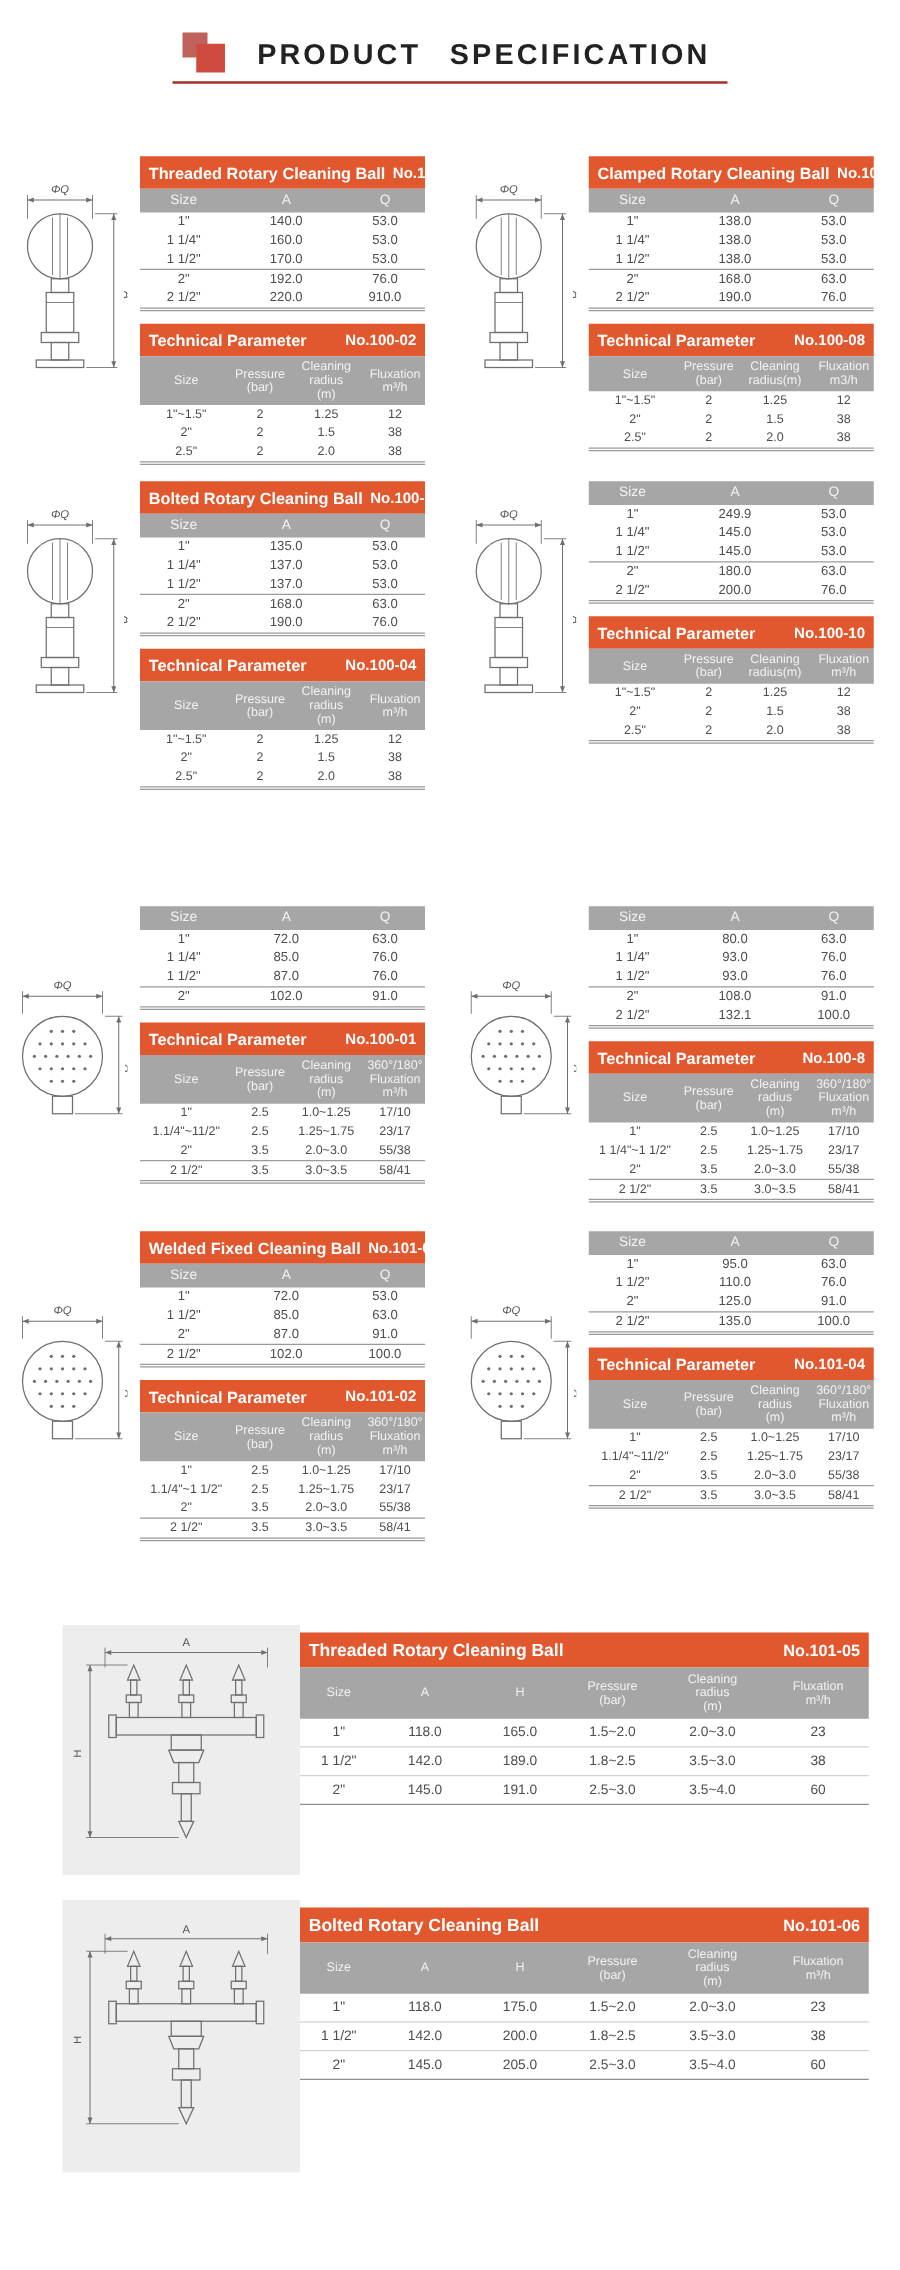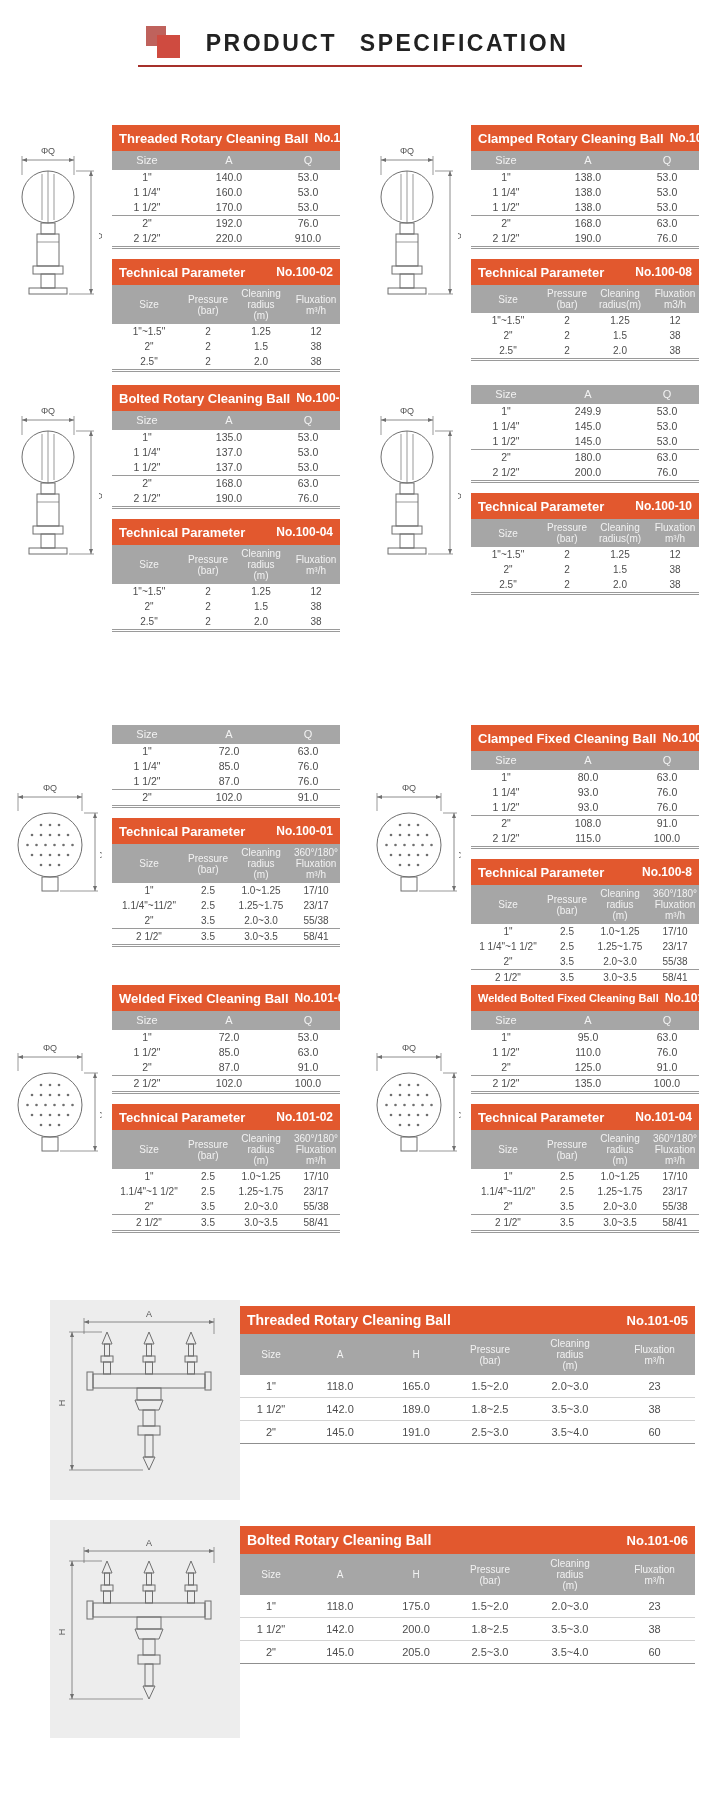--- a/index.html
+++ b/index.html
@@ -12,21 +12,21 @@
   .header-line{display:inline-flex;align-items:center;gap:24px;border-bottom:2px solid var(--underline);padding:0 14px 5px 6px;}
   .logo{position:relative;width:38px;height:34px;flex:0 0 auto;}
   .logo .sq{position:absolute;display:block;}
   .logo .back{left:2px;top:0;width:20px;height:20px;background:var(--logo-back);opacity:.85;}
   .logo .front{left:13px;top:9px;width:23px;height:23px;background:var(--logo-front);}
   .main-title{font-size:23px;font-weight:700;color:#222;letter-spacing:2.5px;word-spacing:14px;white-space:nowrap;}
   .tagline{margin-top:4px;font-size:9px;color:#555;letter-spacing:.4px;}
   
   .pair-row{position:absolute;left:10px;width:700px;display:flex;gap:18px;}
   .section{width:341px;display:flex;}
-  .diagram{width:92px;flex:0 0 92px;}
+  .diagram{width:92px;flex:0 0 92px;font-style:italic;}
   .tables{width:228px;flex:0 0 228px;margin-left:10px;display:flex;flex-direction:column;gap:10px;}
   
   .spec-table{width:100%;}
   .t-bar{display:flex;justify-content:space-between;align-items:center;background:var(--accent);color:#fff;height:26px;padding:0 7px;}
   .t-name{font-weight:700;font-size:13px;white-space:nowrap;}
   .t-no{font-weight:700;font-size:12px;white-space:nowrap;margin-left:6px;}
   .t-head{display:grid;background:var(--hdr-gray);color:#f2f2f2;align-items:center;}
   .h-cell{white-space:pre-line;text-align:center;font-size:10px;line-height:11px;padding:3px 1px;}
   .dim .h-cell{font-size:11px;padding:4px 1px;}
   .t-row{display:grid;align-items:center;}
@@ -630,24 +630,20 @@
  <line x1="74" y1="30" x2="88" y2="30" stroke="#6f6f6f" stroke-width="0.7"></line>
  <line x1="50" y1="108" x2="88" y2="108" stroke="#6f6f6f" stroke-width="0.7"></line>
  <line x1="85" y1="30" x2="85" y2="108" stroke="#6f6f6f" stroke-width="0.8"></line>
 <polygon points="85,30 83,35 87,35" fill="#6f6f6f"></polygon>
 <polygon points="85,108 83,103 87,103" fill="#6f6f6f"></polygon>
  <text x="92" y="70" font-size="9" fill="#555" transform="rotate(90 90 70)" text-anchor="middle">A</text>
  </svg>
         </div>
         <div class="tables">
           <div class="spec-table dim rows-5">
-            <div class="t-bar">
-              <span class="t-name">Clamped Fixed Cleaning Ball</span>
-              <span class="t-no">No.100-11</span>
-            </div>
             <div class="t-head" style="grid-template-columns: 70px 1fr 64px;">
               <div class="h-cell">Size</div>
               <div class="h-cell">A</div>
               <div class="h-cell">Q</div>
             </div>
             <div class="t-body">
               <div class="t-row" style="grid-template-columns: 70px 1fr 64px;">
                 <div class="t-cell">1"</div>
                 <div class="t-cell">80.0</div>
                 <div class="t-cell">63.0</div>
@@ -662,21 +658,21 @@
                 <div class="t-cell">93.0</div>
                 <div class="t-cell">76.0</div>
               </div>
               <div class="t-row" style="grid-template-columns: 70px 1fr 64px;">
                 <div class="t-cell">2"</div>
                 <div class="t-cell">108.0</div>
                 <div class="t-cell">91.0</div>
               </div>
               <div class="t-row" style="grid-template-columns: 70px 1fr 64px;">
                 <div class="t-cell">2 1/2"</div>
-                <div class="t-cell">115.0</div>
+                <div class="t-cell">132.1</div>
                 <div class="t-cell">100.0</div>
               </div>
             </div>
           </div>
           <div class="spec-table tech rows-4">
             <div class="t-bar">
               <span class="t-name">Technical Parameter</span>
               <span class="t-no">No.100-8</span>
             </div>
             <div class="t-head" style="grid-template-columns: 74px 44px 62px 1fr;">
@@ -877,24 +873,20 @@
  <line x1="74" y1="30" x2="88" y2="30" stroke="#6f6f6f" stroke-width="0.7"></line>
  <line x1="50" y1="108" x2="88" y2="108" stroke="#6f6f6f" stroke-width="0.7"></line>
  <line x1="85" y1="30" x2="85" y2="108" stroke="#6f6f6f" stroke-width="0.8"></line>
 <polygon points="85,30 83,35 87,35" fill="#6f6f6f"></polygon>
 <polygon points="85,108 83,103 87,103" fill="#6f6f6f"></polygon>
  <text x="92" y="70" font-size="9" fill="#555" transform="rotate(90 90 70)" text-anchor="middle">A</text>
  </svg>
         </div>
         <div class="tables">
           <div class="spec-table dim rows-4">
-            <div class="t-bar">
-              <span class="t-name" style="font-size: 11px;">Welded Bolted Fixed Cleaning Ball</span>
-              <span class="t-no">No.101-03</span>
-            </div>
             <div class="t-head" style="grid-template-columns: 70px 1fr 64px;">
               <div class="h-cell">Size</div>
               <div class="h-cell">A</div>
               <div class="h-cell">Q</div>
             </div>
             <div class="t-body">
               <div class="t-row" style="grid-template-columns: 70px 1fr 64px;">
                 <div class="t-cell">1"</div>
                 <div class="t-cell">95.0</div>
                 <div class="t-cell">63.0</div>

